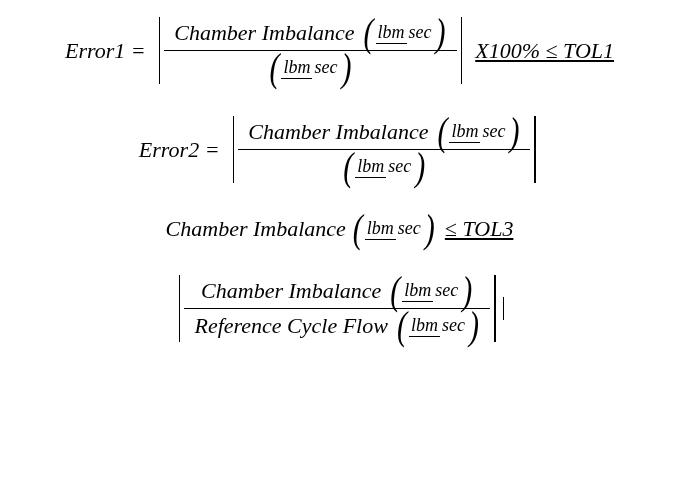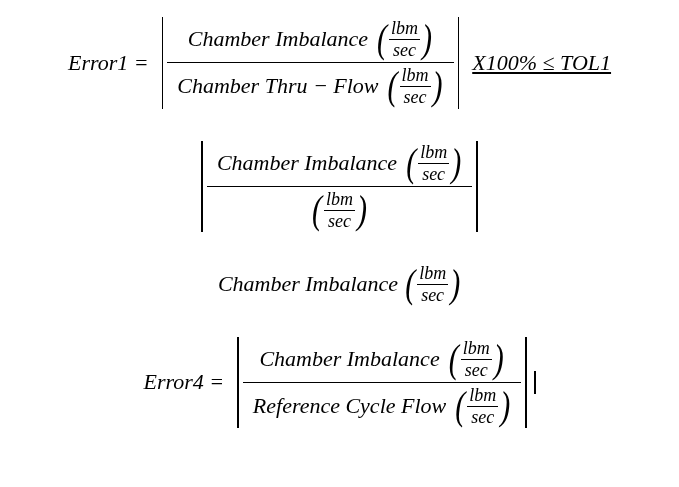--- a/index.html
+++ b/index.html
@@ -48,21 +48,20 @@
   .unit { display: inline-flex; align-items: center; }
   .paren {
     font-size: 30px;
     line-height: 1;
     display: inline-block;
     transform: scaleY(1.3);
     padding: 0 1px;
   }
   .ufrac {
     display: inline-flex;
-    flex-direction: column;
     font-size: 18px;
     line-height: 1.12;
     text-align: center;
     margin: 0 1px;
   }
   .utop { border-bottom: 1.4px solid #000; padding: 0 2px 1px; }
   .ubot { padding: 0 2px; font-family: Liberation Serif, serif; }
   .cursor {
     display: inline-block;
     width: 1.6px;
@@ -86,36 +85,36 @@
         <span class="unit">
           <span class="paren">(</span>
           <span class="ufrac">
             <span class="utop">lbm</span>
             <span class="ubot">sec</span>
           </span>
           <span class="paren">)</span>
         </span>
       </span>
       <span class="frow den">
-        <span>Chamber Thru − Flow</span>
         <span class="unit">
           <span class="paren">(</span>
           <span class="ufrac">
             <span class="utop">lbm</span>
             <span class="ubot">sec</span>
           </span>
           <span class="paren">)</span>
         </span>
       </span>
     </span>
     <span class="abar"></span>
     <span class="suf">X100% ≤ TOL1</span>
   </div>
 
   <div class="equation">
+    <span class="lbl">Error2 =</span>
     <span class="abar"></span>
     <span class="frac">
       <span class="frow num">
         <span>Chamber Imbalance</span>
         <span class="unit">
           <span class="paren">(</span>
           <span class="ufrac">
             <span class="utop">lbm</span>
             <span class="ubot">sec</span>
           </span>
@@ -139,24 +138,24 @@
   <div class="equation">
     <span class="body-text">Chamber Imbalance</span>
     <span class="unit">
       <span class="paren">(</span>
       <span class="ufrac">
         <span class="utop">lbm</span>
         <span class="ubot">sec</span>
       </span>
       <span class="paren">)</span>
     </span>
+    <span class="suf">≤ TOL3</span>
   </div>
 
   <div class="equation">
-    <span class="lbl">Error4 =</span>
     <span class="abar"></span>
     <span class="frac">
       <span class="frow num">
         <span>Chamber Imbalance</span>
         <span class="unit">
           <span class="paren">(</span>
           <span class="ufrac">
             <span class="utop">lbm</span>
             <span class="ubot">sec</span>
           </span>

